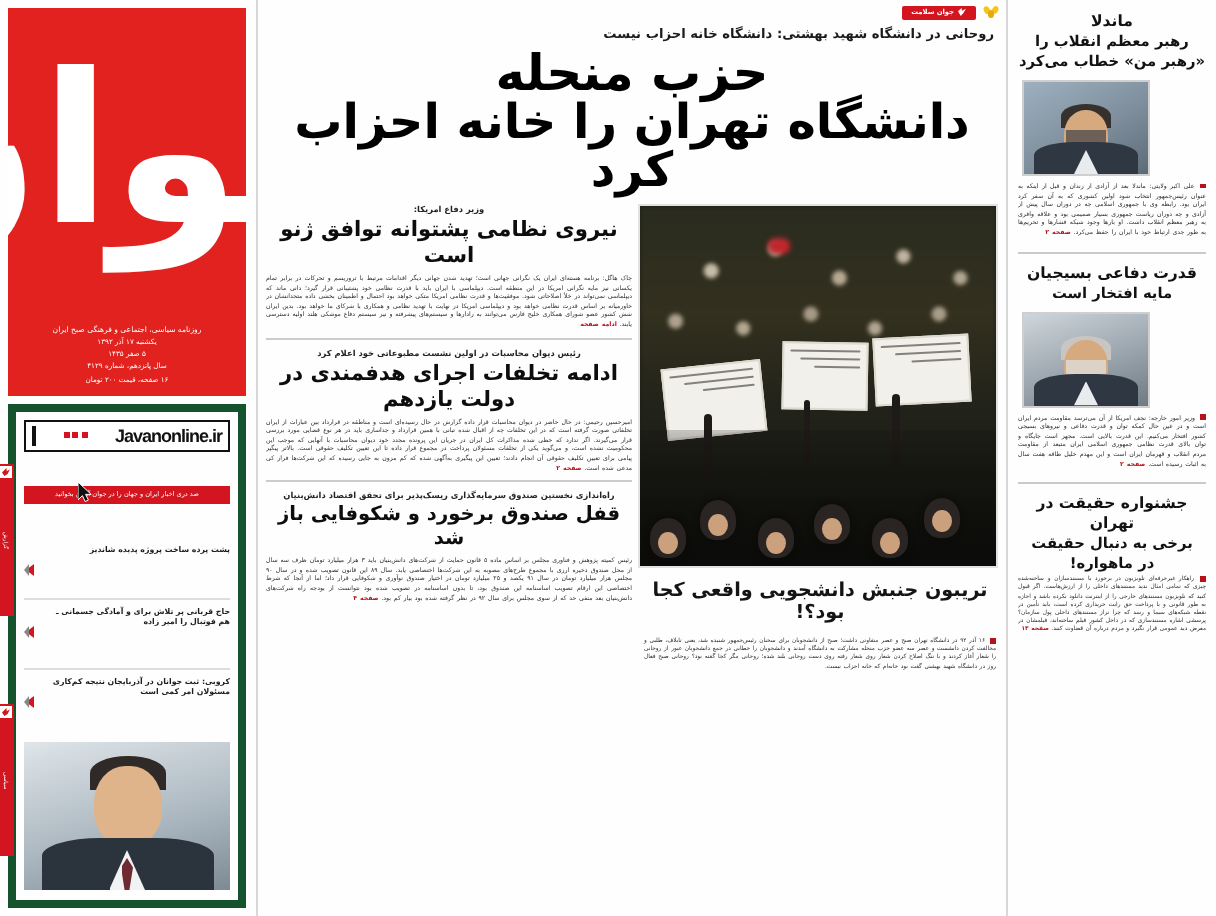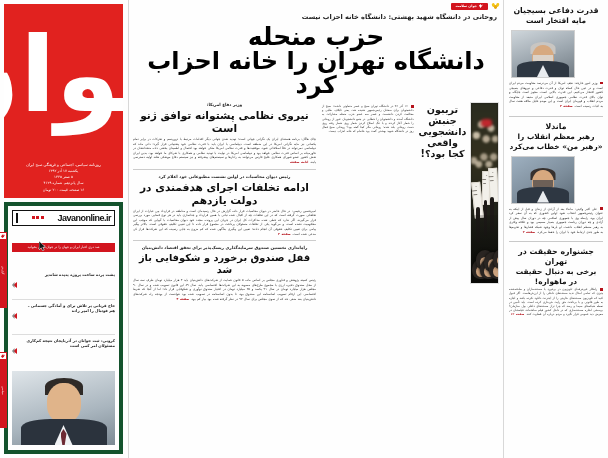--- a/index.html
+++ b/index.html
@@ -142,21 +142,21 @@
   .mainhead .l1{font-size:25px;line-height:25px;letter-spacing:-0.6px;}
   .mainhead .l2{font-size:24px;line-height:24px;letter-spacing:-0.7px;}
 
   .center-body{
     flex:1 1 auto;display:flex;flex-direction:row;
     padding:5px 4px 4px 4px;gap:5px;
   }
 
   
   .photo-col{
-    width:178px;flex:0 0 178px;display:flex;flex-direction:row;gap:4px;
+    width:178px;flex:0 0 178px;display:flex;flex-direction:column;gap:4px;
   }
   .photo{
     width:100%;height:180px;position:relative;overflow:hidden;
     background:#1b1d16;border:1px solid #e2e2e2;
   }
   .photo .crowdbg{
     position:absolute;inset:0;
     background:
       radial-gradient(circle at 20% 18%, rgba(226,213,190,.85) 0 3.5px, transparent 4px),
       radial-gradient(circle at 38% 12%, rgba(221,206,182,.8) 0 3.2px, transparent 3.8px),
@@ -353,55 +353,55 @@
 </style>
 </head>
 <body>
 
 <div class="page">
 
   <div class="left-col">
 
     <div class="lsec">
       <div class="lhead">
+        <span class="k k1">ماندلا</span>
+        <span class="k">رهبر معظم انقلاب را</span>
+        <span class="k">«رهبر من» خطاب می‌کرد</span>
+      </div>
+      <div class="portrait p1">
+        <div class="bg"></div>
+          <div class="hair"></div>
+          <div class="face"></div>
+        <div class="beard"></div>
+          <div class="suit"></div>
+          <div class="shirt"></div>
+      </div>
+      <div class="body-text">
+        <span class="bullet-sq"></span>
+        <span>علی اکبر ولایتی: ماندلا بعد از آزادی از زندان و قبل از اینکه به عنوان رئیس‌جمهور انتخاب شود اولین کشوری که به آن سفر کرد ایران بود. رابطه وی با جمهوری اسلامی چه در دوران سال پیش از آزادی و چه دوران ریاست جمهوری بسیار صمیمی بود و علاقه وافری به رهبر معظم انقلاب داشت. او بارها وجود شبکه فشارها و تحریم‌ها به طور جدی ارتباط خود با ایران را حفظ می‌کرد.</span>
+        <span class="cont">صفحه ۲</span>
+      </div>
+    </div>
+
+    <div class="lsec">
+      <div class="lhead">
         <span class="k k1">قدرت دفاعی بسیجیان</span>
         <span class="k">مایه افتخار است</span>
       </div>
       <div class="portrait p2">
         <div class="bg"></div>
           <div class="hair"></div>
           <div class="face"></div>
         <div class="beard"></div>
           <div class="suit"></div>
           <div class="shirt"></div>
       </div>
       <div class="body-text">
         <span class="bullet-sq"></span>
         <span>وزیر امور خارجه: نجف امریکا از آن می‌ترسد مقاومت مردم ایران است و در عین حال کمکه توان و قدرت دفاعی و نیروهای بسیجی کشور افتخار می‌کنیم. این قدرت بالایی است. مجهز است جایگاه و توان بالای قدرت نظامی جمهوری اسلامی ایران متبعد از مقاومت مردم انقلاب و قهرمان ایران است و این مهدم خلیل طاقه هفت سال به اثبات رسیده است.</span>
-        <span class="cont">صفحه ۲</span>
-      </div>
-    </div>
-
-    <div class="lsec">
-      <div class="lhead">
-        <span class="k k1">ماندلا</span>
-        <span class="k">رهبر معظم انقلاب را</span>
-        <span class="k">«رهبر من» خطاب می‌کرد</span>
-      </div>
-      <div class="portrait p1">
-        <div class="bg"></div>
-          <div class="hair"></div>
-          <div class="face"></div>
-        <div class="beard"></div>
-          <div class="suit"></div>
-          <div class="shirt"></div>
-      </div>
-      <div class="body-text">
-        <span class="bullet-sq"></span>
-        <span>علی اکبر ولایتی: ماندلا بعد از آزادی از زندان و قبل از اینکه به عنوان رئیس‌جمهور انتخاب شود اولین کشوری که به آن سفر کرد ایران بود. رابطه وی با جمهوری اسلامی چه در دوران سال پیش از آزادی و چه دوران ریاست جمهوری بسیار صمیمی بود و علاقه وافری به رهبر معظم انقلاب داشت. او بارها وجود شبکه فشارها و تحریم‌ها به طور جدی ارتباط خود با ایران را حفظ می‌کرد.</span>
         <span class="cont">صفحه ۲</span>
       </div>
     </div>
 
     <div class="lsec">
       <div class="lhead">
         <span class="k k1">جشنواره حقیقت در تهران</span>
         <span class="k">برخی به دنبال حقیقت</span>
         <span class="k">در ماهواره!</span>
       </div>

